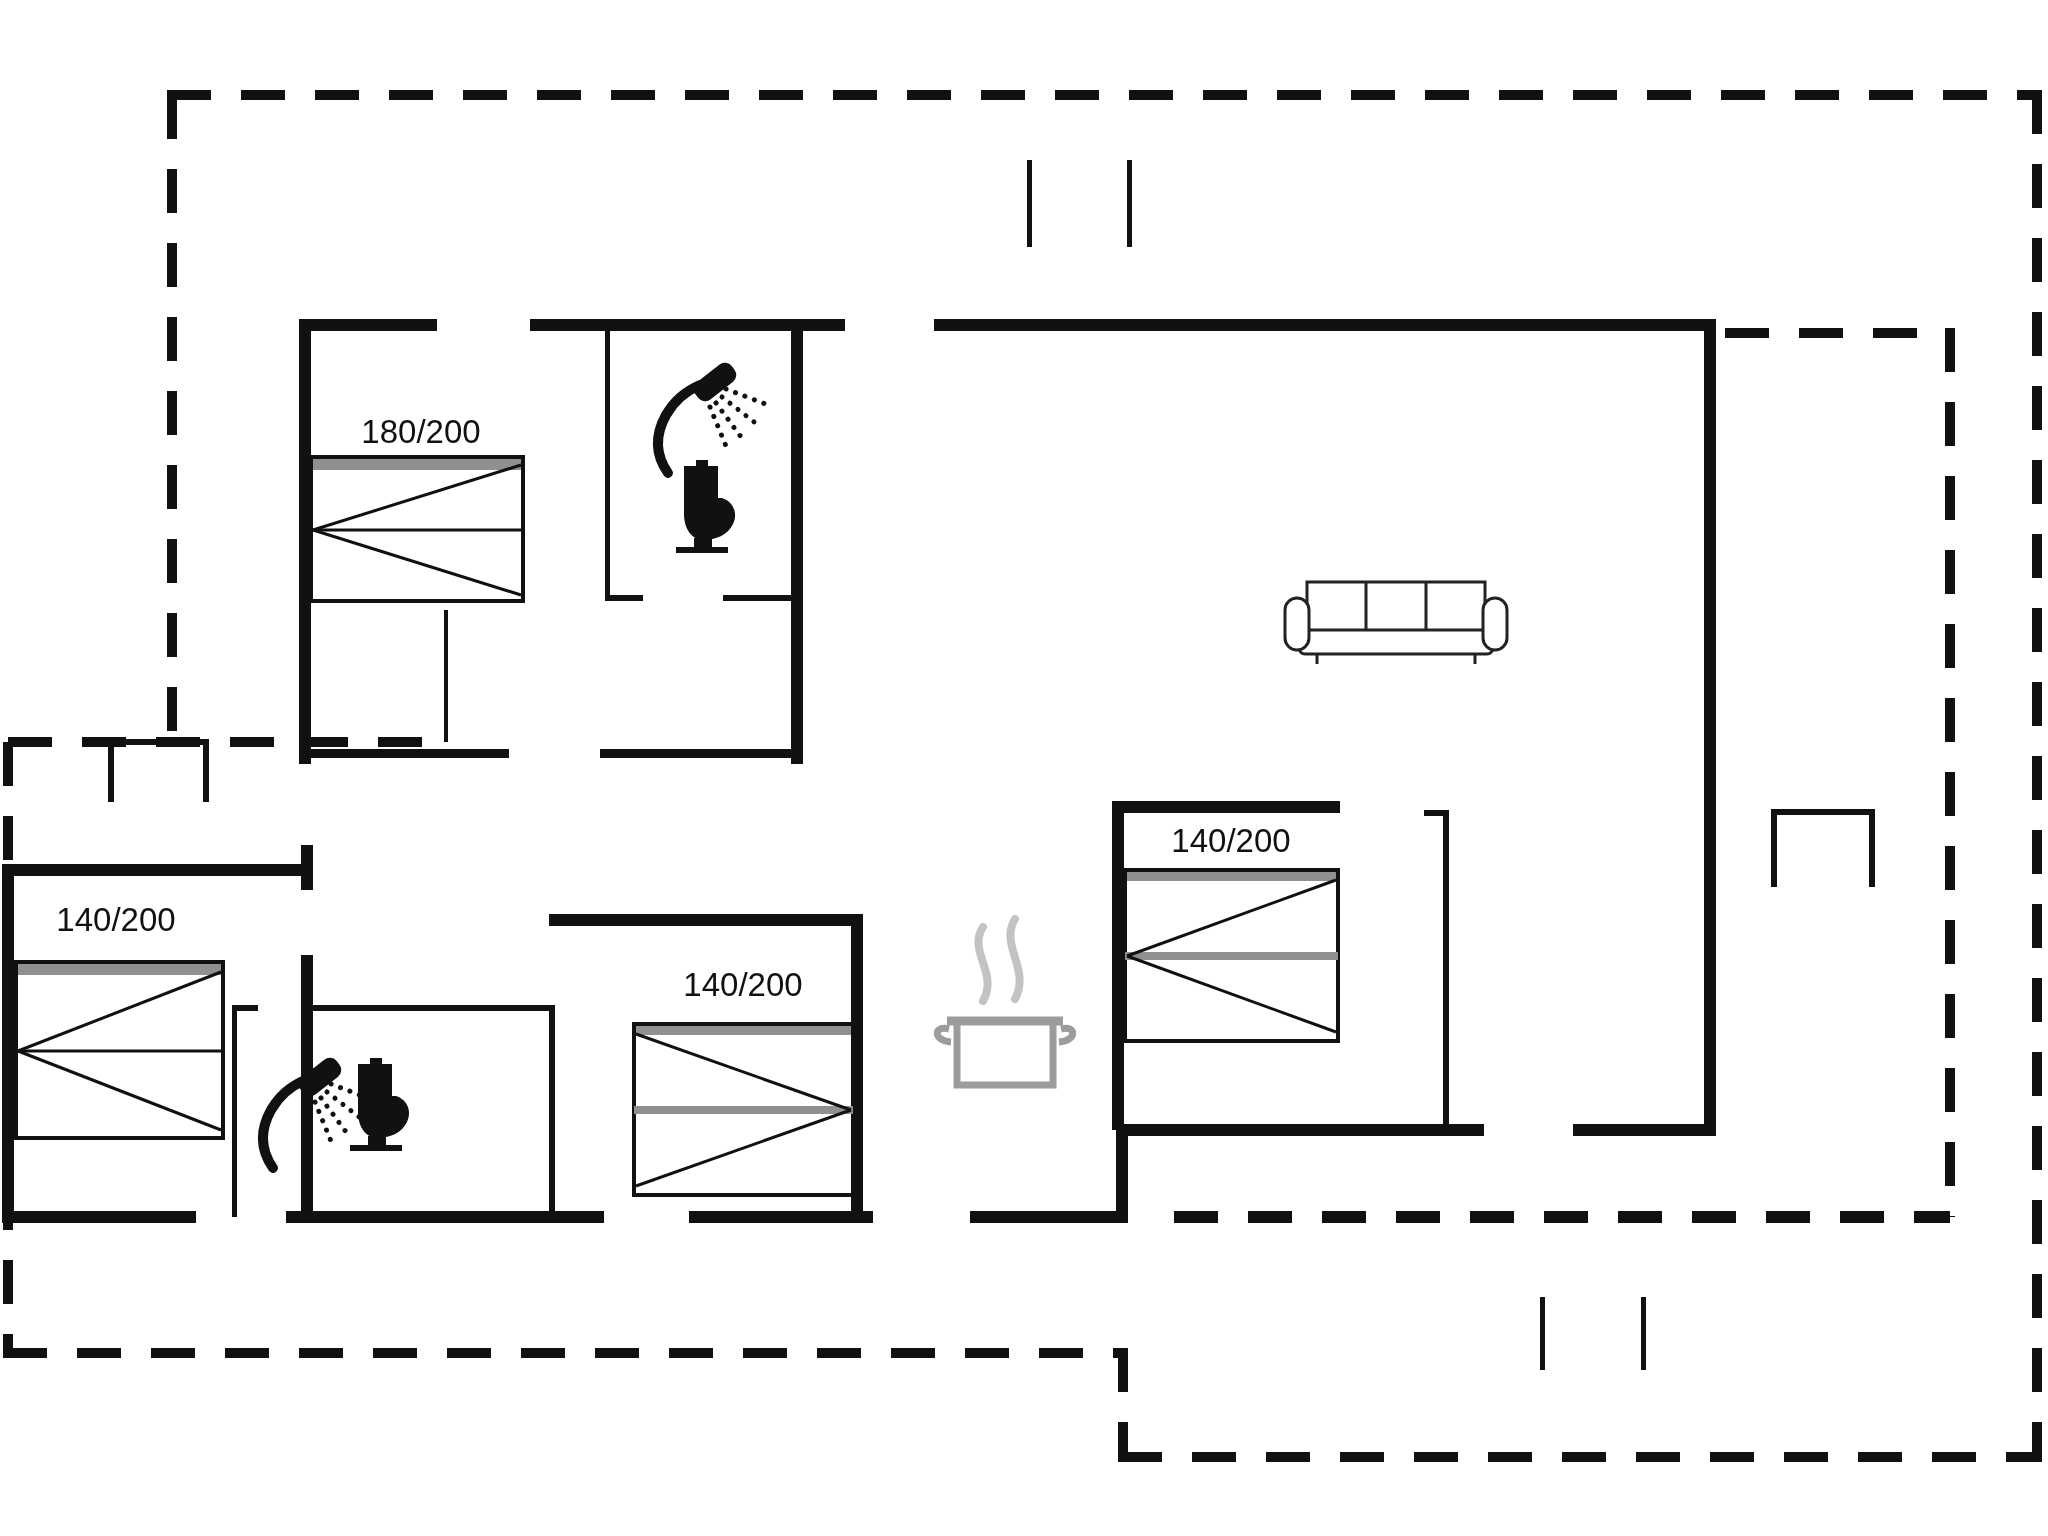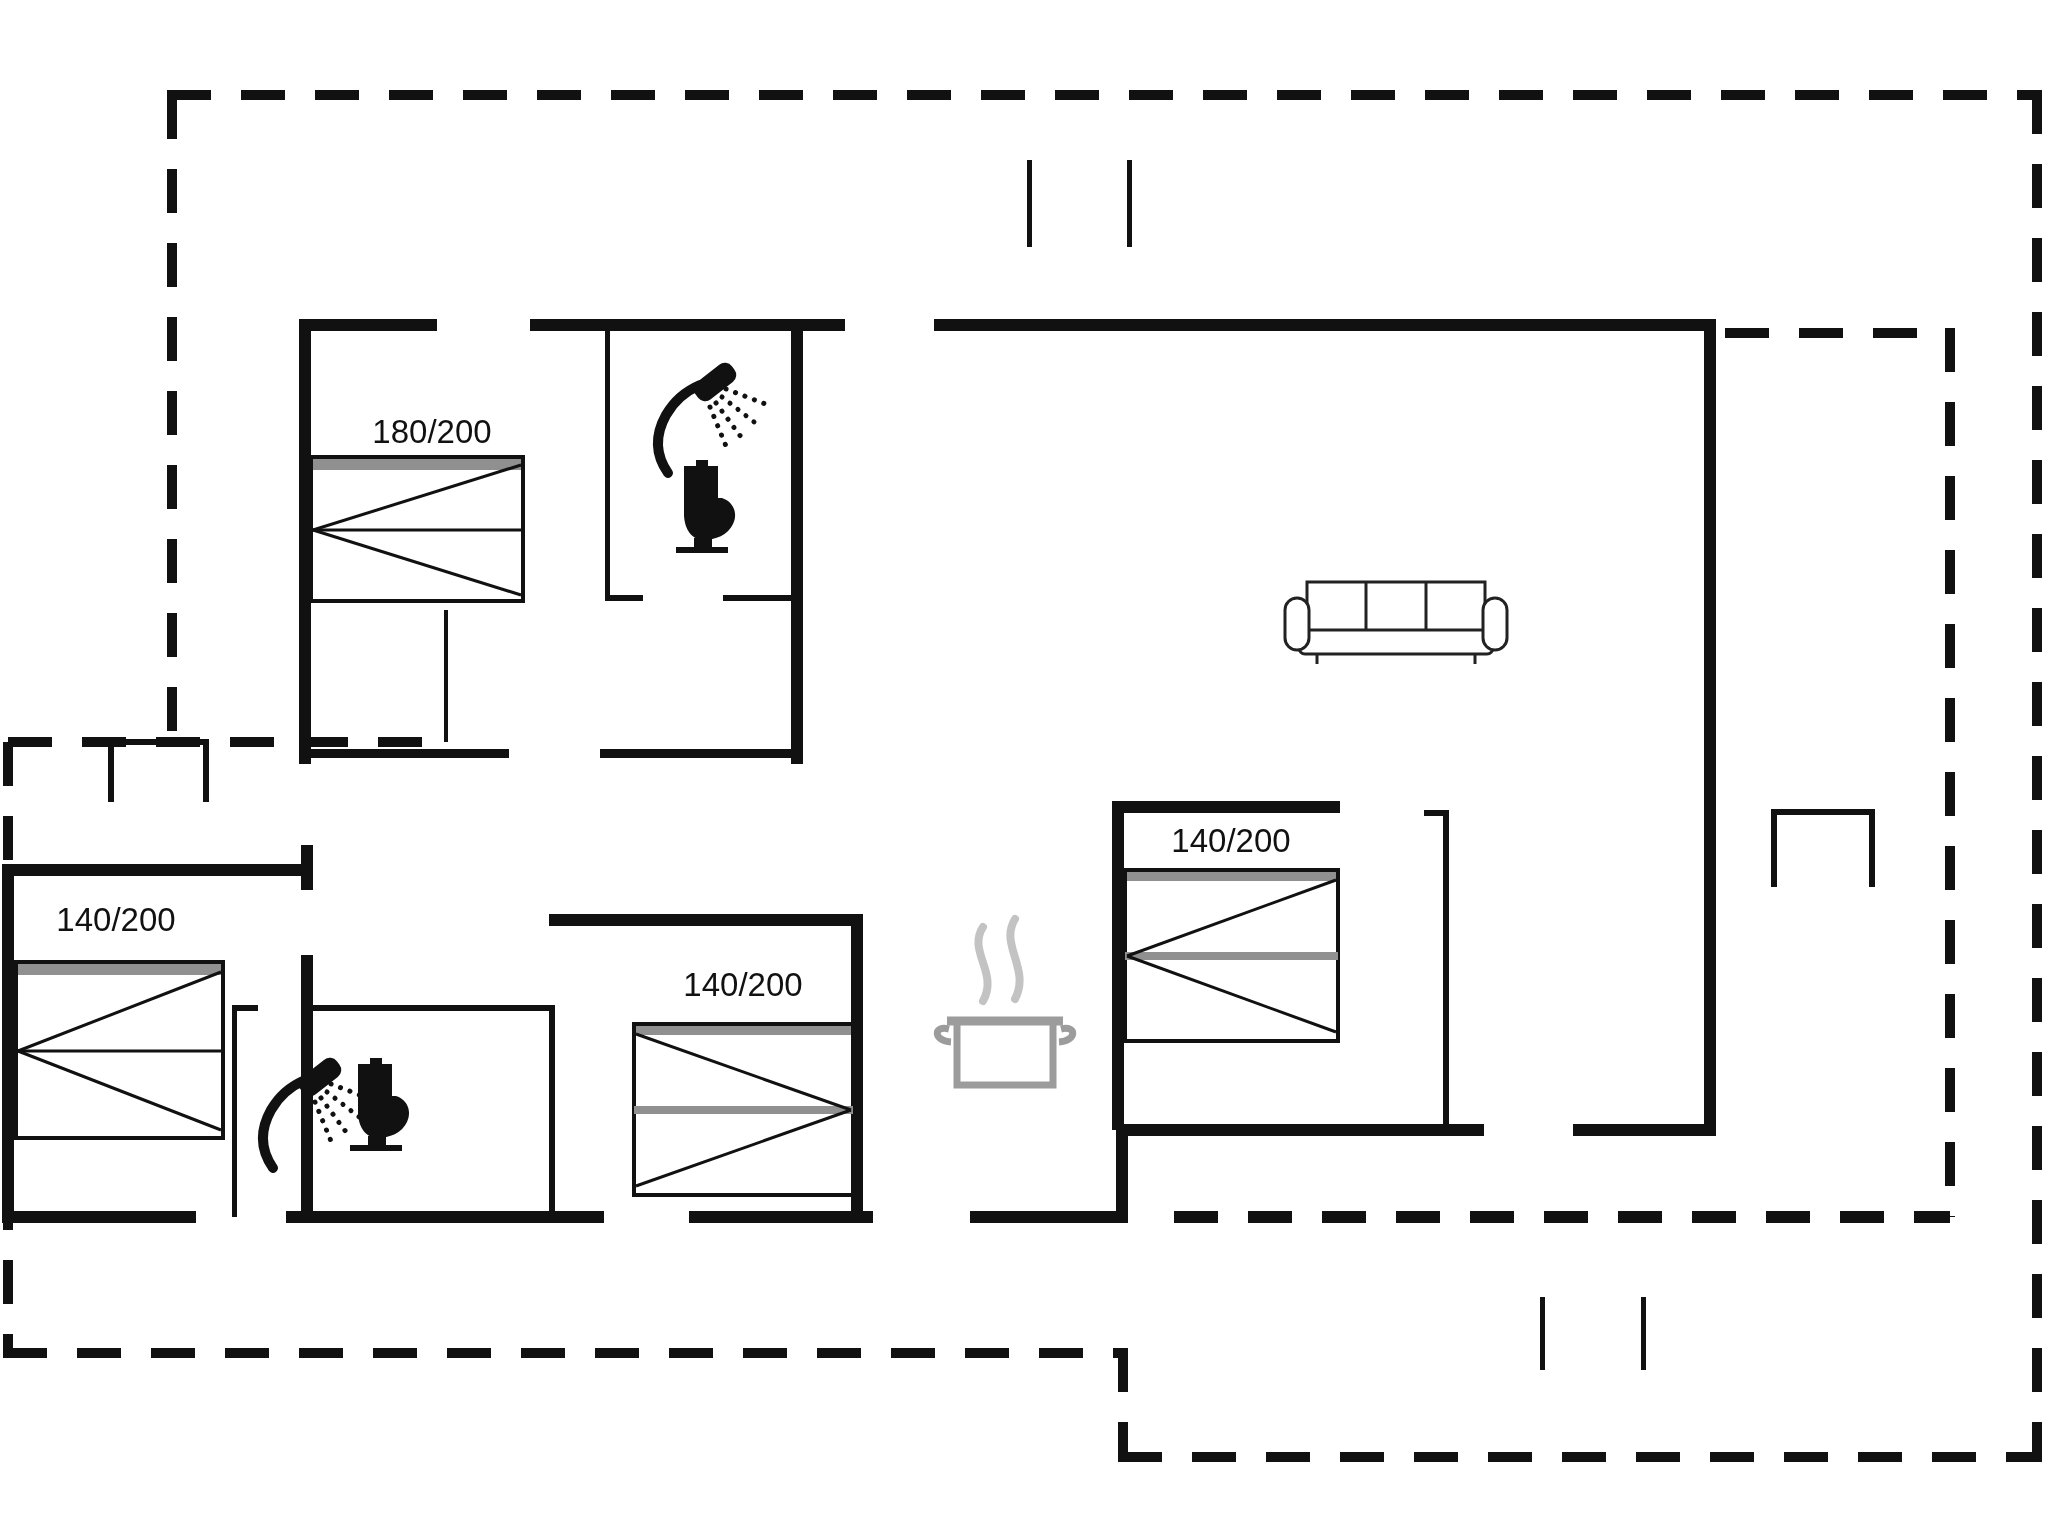--- a/index.html
+++ b/index.html
@@ -76,21 +76,21 @@
   <div class="wall" style="left:444px;top:610px;width:4px;height:132px;"></div>
 
   <div class="tick" style="left:1027px;top:160px;width:5px;height:87px;"></div>
   <div class="tick" style="left:1127px;top:160px;width:5px;height:87px;"></div>
   <div class="tick" style="left:1540px;top:1297px;width:5px;height:73px;"></div>
   <div class="tick" style="left:1641px;top:1297px;width:5px;height:73px;"></div>
 
   <div class="ushape" style="left:108px;top:739px;width:89px;height:57px;"></div>
   <div class="ushape" style="left:1771px;top:809px;width:92px;height:72px;"></div>
 
-  <div class="bedlabel" style="left:322px;top:415px;text-align:center;">180/200</div>
+  <div class="bedlabel" style="left:311px;top:415px;text-align:center;">180/200</div>
   <svg class="bed" style="left:309px;top:455px;" width="216" height="148" viewBox="0 0 216 148">
     <rect x="2" y="2" width="212" height="144" fill="#fff" style="stroke:var(--line)" stroke-width="4"></rect>
     <rect x="4" y="4" width="208" height="11" style="fill:var(--accent)"></rect>
     <line x1="2" y1="75" x2="214" y2="75" style="stroke:var(--line)" stroke-width="3"></line>
     <line x1="4" y1="75" x2="212" y2="10" style="stroke:var(--line)" stroke-width="3"></line>
     <line x1="4" y1="75" x2="212" y2="140" style="stroke:var(--line)" stroke-width="3"></line>
   </svg>
 
   <div class="bedlabel" style="left:6px;top:903px;">140/200</div>
   <svg class="bed" style="left:14px;top:960px;" width="211" height="180" viewBox="0 0 211 180">

